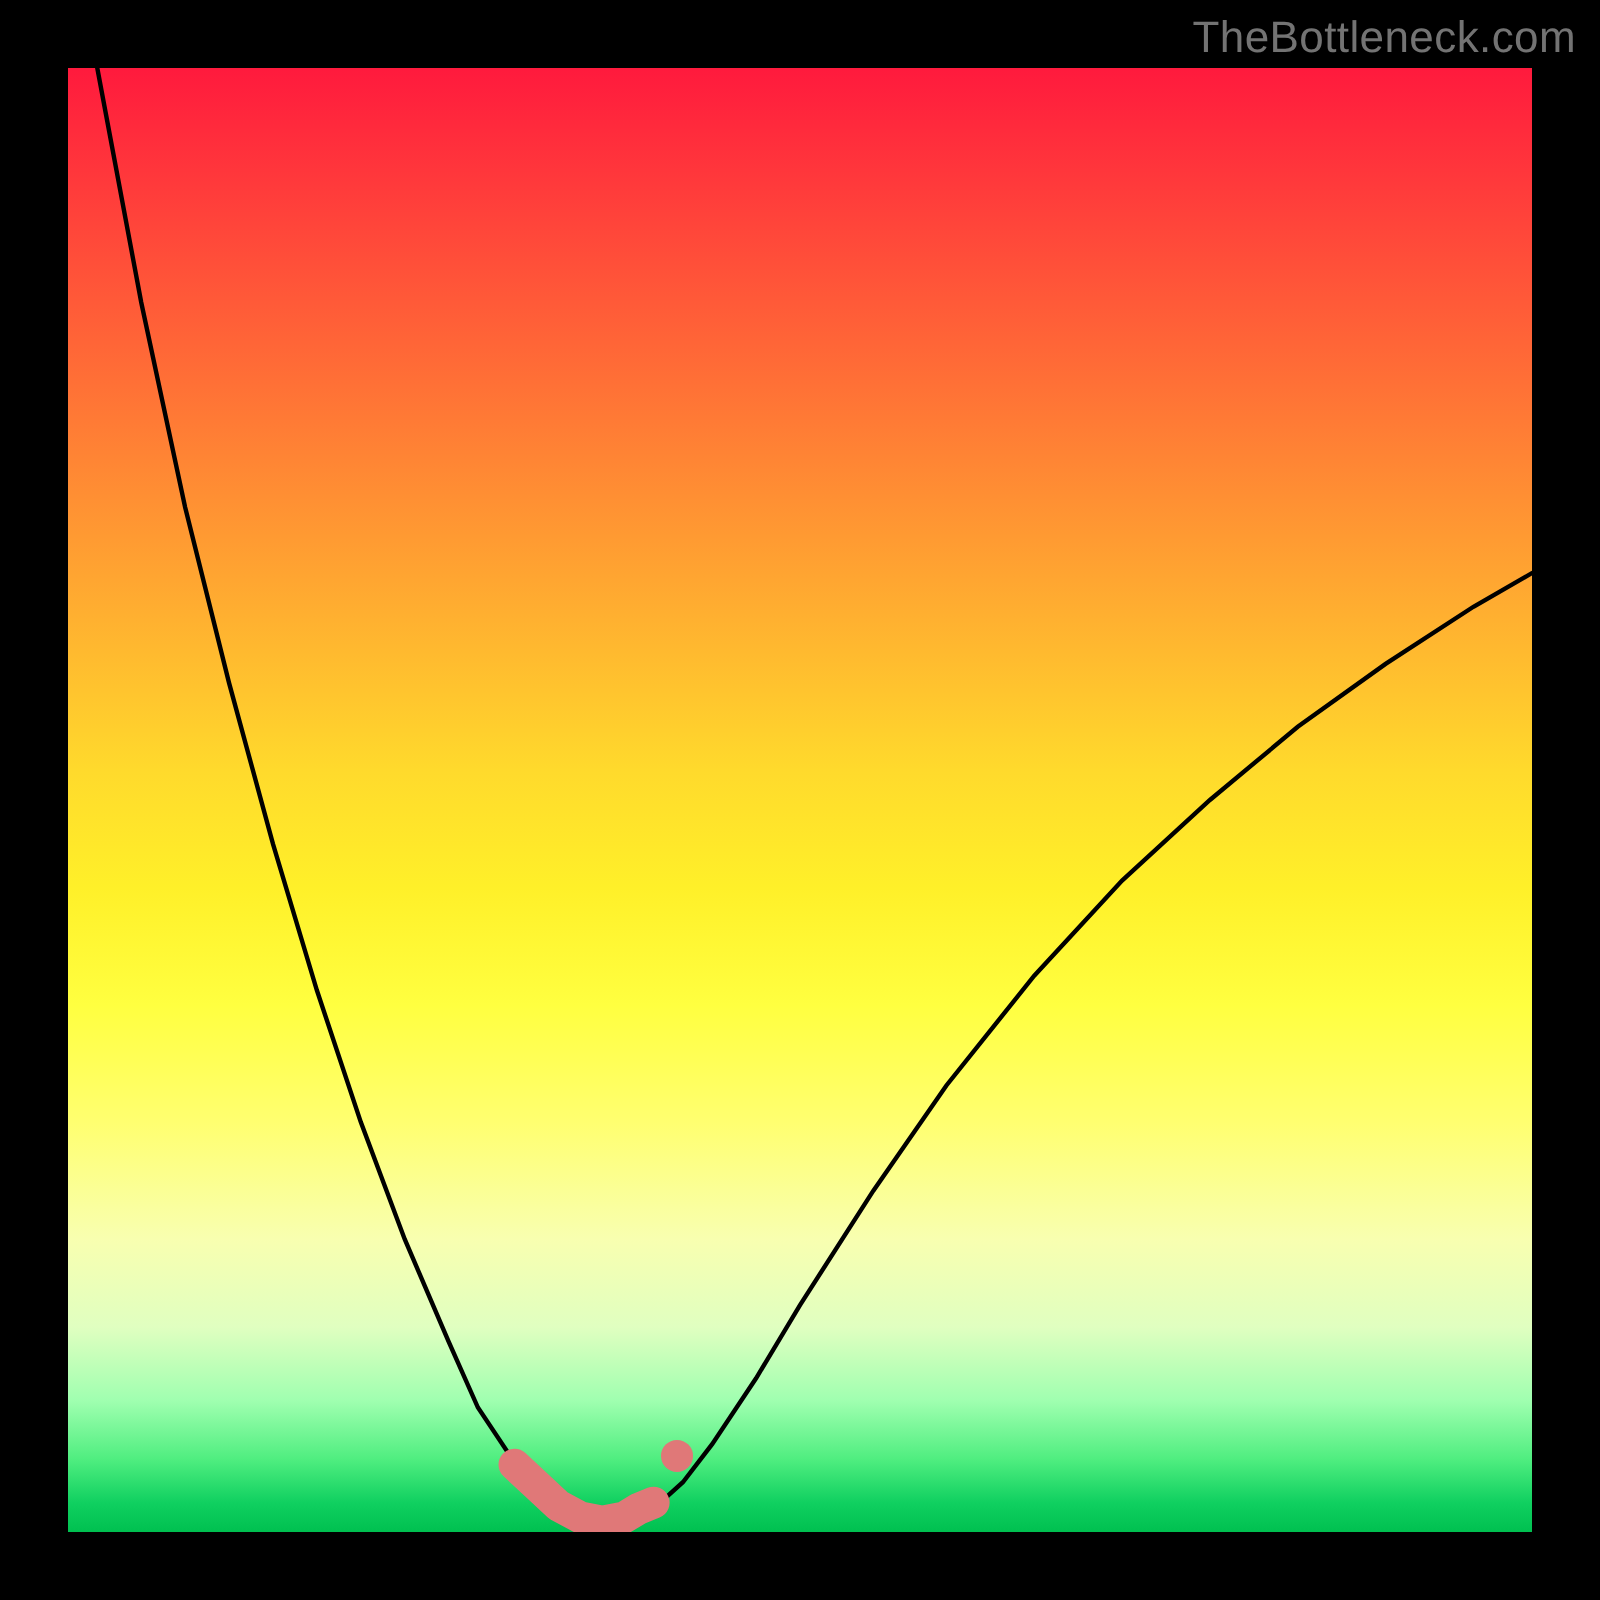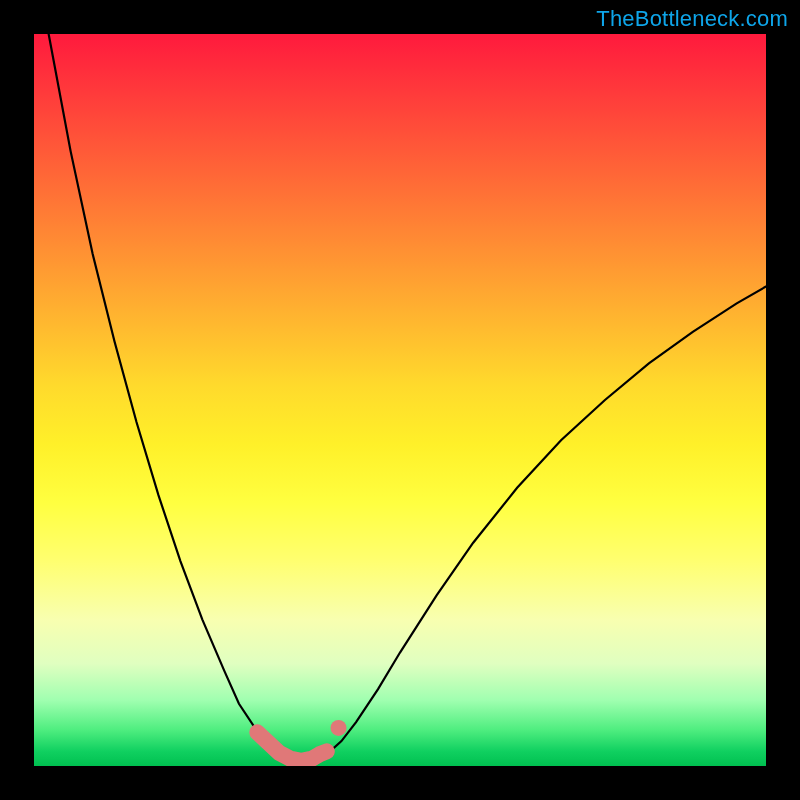--- a/index.html
+++ b/index.html
@@ -43,21 +43,21 @@
   .plot-svg {
     position: absolute;
     inset: 0;
     width: 100%;
     height: 100%;
   }
   .watermark {
     position: absolute;
     top: 6px;
     right: 12px;
-    color: #0ea5e9;
+    color: #737373;
     font-size: 22px;
     font-weight: 400;
     letter-spacing: 0.2px;
   }
 </style>
 </head>
 <body>
 
 <div class="frame">
   <div class="plot-area">

